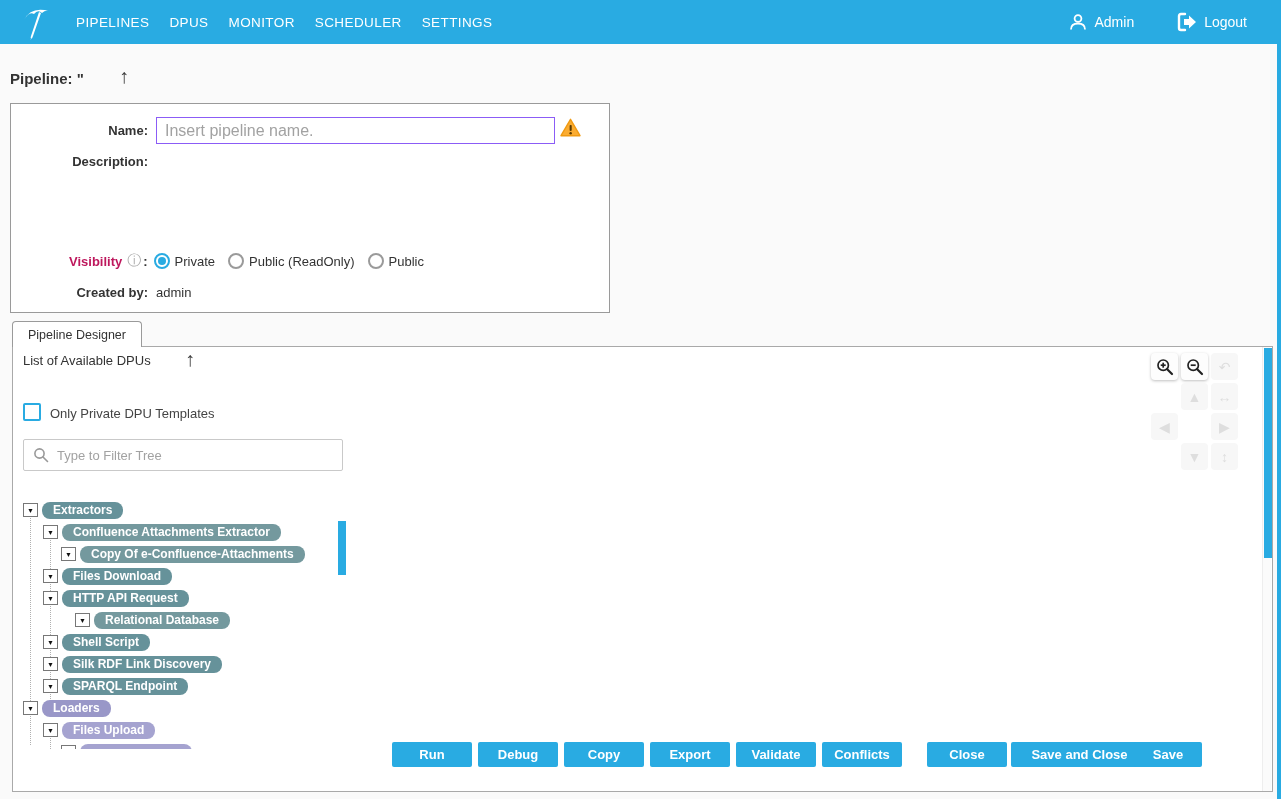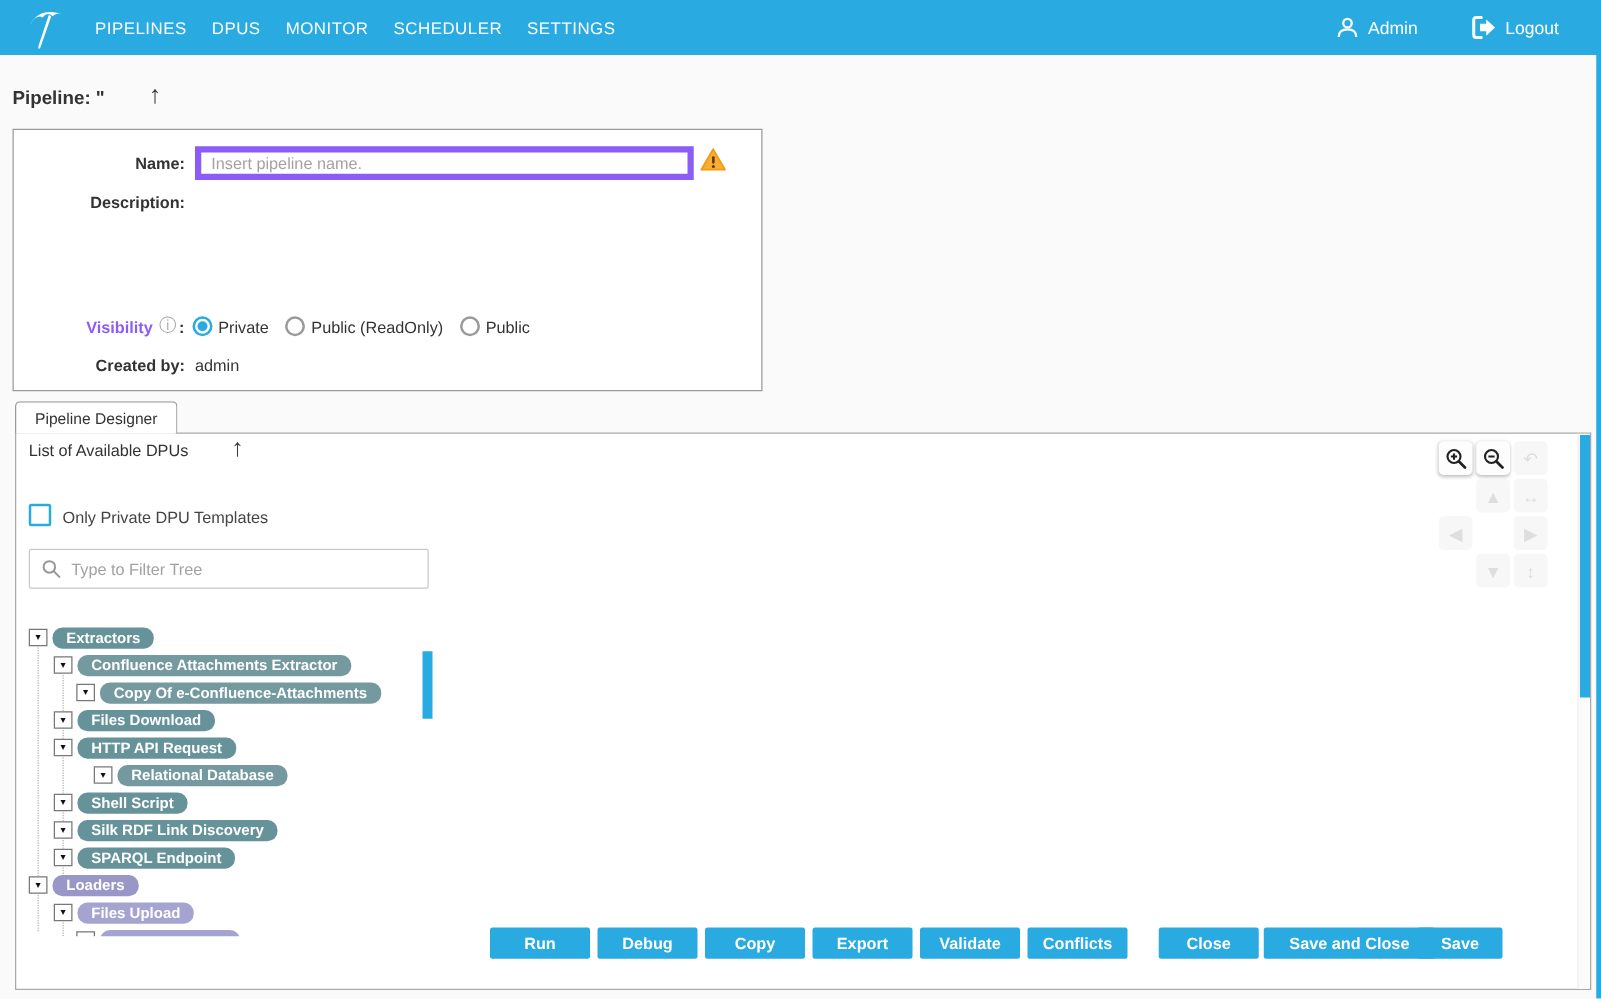--- a/index.html
+++ b/index.html
@@ -15,27 +15,27 @@
   .nav-user, .nav-logout { display:flex; align-items:center; gap:6px; color:#fff; font-size:14px; cursor:pointer; }
 
   
   .page-title { position:absolute; left:10px; top:70px; font-size:15px; font-weight:bold; color:#333; }
   .collapse-arrow { position:absolute; font-size:20px; color:#3c3c3c; cursor:pointer; line-height:1; }
   #title-arrow { left:119px; top:66px; }
 
   
   .form-card { position:absolute; left:10px; top:103px; width:600px; height:210px; background:#fff; border:1px solid #9a9a9a; }
   .flabel { position:absolute; width:137px; text-align:right; font-weight:bold; font-size:13px; color:#333; }
-  .text-input { position:absolute; left:145px; width:399px; border:5px solid #8b5cf6; font-family:"Liberation Sans",sans-serif; font-size:13px; color:#333; padding:0 8px; background:#fff; }
+  .text-input { position:absolute; left:145px; width:399px; border:1px solid #8b5cf6; font-family:"Liberation Sans",sans-serif; font-size:16px; color:#333; padding:0 8px; background:#fff; }
   .text-input::placeholder, .desc-area::placeholder { color:#a2a2a2; opacity:1; }
   #name-input { top:13px; height:27px; }
   .desc-area { position:absolute; left:145px; top:46px; width:399px; height:98px; border:1px solid #c9c9c9; font-family:"Liberation Sans",sans-serif; font-size:13px; color:#333; padding:8px; resize:none; background:#fff; }
   .warn { position:absolute; left:549px; top:14px; width:21px; height:19px; }
   .vis-row { position:absolute; left:0; top:148px; width:100%; display:flex; align-items:center; }
-  .vis-label { margin-left:58px; font-weight:bold; font-size:13px; color:#8b5cf6; }
+  .vis-label { margin-left:58px; font-weight:bold; font-size:13px; color:#be185d; }
   .info-icon { font-size:14px; color:#a8a8a8; margin:0 2px 0 5px; }
   .vis-colon { font-weight:bold; font-size:13px; color:#333; margin-right:6px; }
   .radio-opt { display:flex; align-items:center; margin-right:13px; cursor:pointer;text-align:center; }
   .rb { width:16px; height:16px; border-radius:50%; border:2px solid #9a9a9a; background:#fff; display:inline-flex; align-items:center; justify-content:center; margin-right:5px; }
   .rb.sel { border-color:#29abe2; }
   .rb .dot { width:8px; height:8px; border-radius:50%; background:transparent; }
   .rb.sel .dot { background:#29abe2; }
   .radio-label { font-size:13px; color:#333; }
   .created-row { position:absolute; top:181px; }
   .created-value { position:absolute; left:145px; top:181px; font-size:13px; color:#333; }

